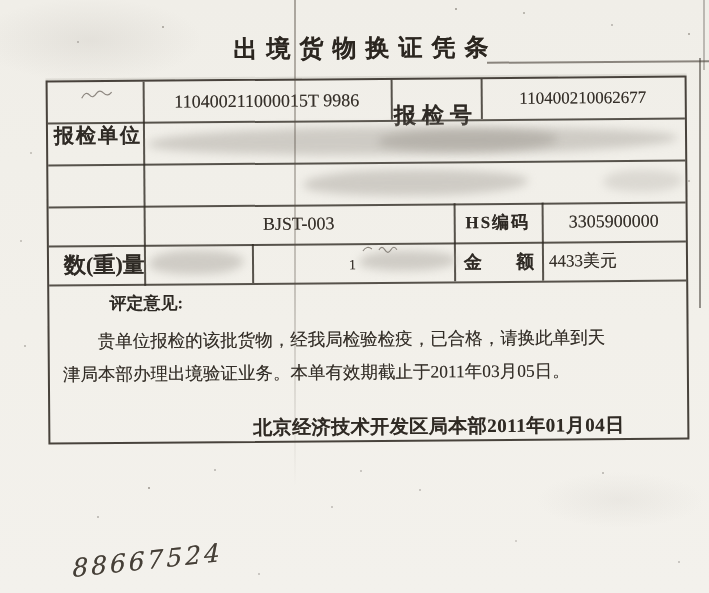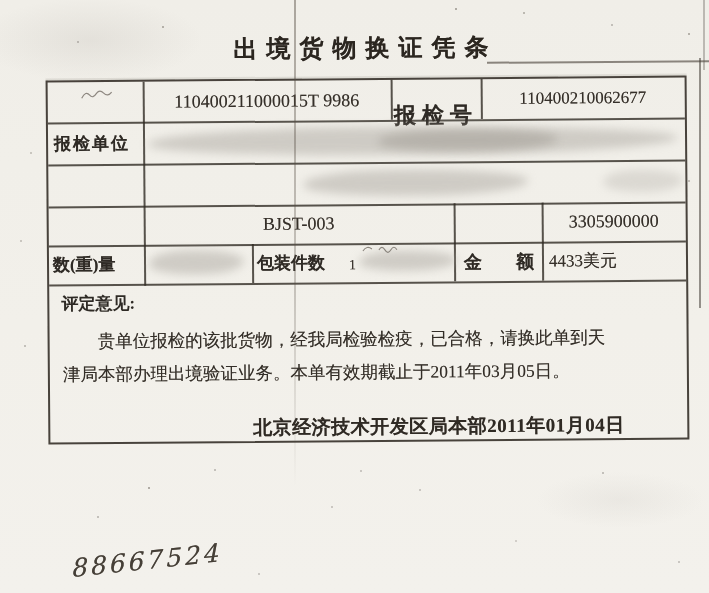--- a/index.html
+++ b/index.html
@@ -51,21 +51,21 @@
   .cell{position:absolute;display:flex;align-items:center;
     font-size:18px;font-weight:bold;color:#2e2a25;
     text-shadow:0 0 .5px rgba(60,50,40,.55);white-space:nowrap;}
   .cell.center{justify-content:center;}
   .val{font-weight:normal;color:#35302a;}
   .blur-patch{position:absolute;background:#b3afa8;filter:blur(5px);
     border-radius:45% 55% 50% 50%/60% 50% 60% 45%;opacity:.55;}
   .blur-patch.dark{background:#9a958d;opacity:.45;}
   .blur-patch.light{opacity:.35;}
   .squiggle{position:absolute;opacity:.65;}
-  .assess-label{position:absolute;font-size:17px;font-weight:bold;}
+  .assess-label{position:absolute;font-size:17px;font-weight:bold;margin-left:48px;}
   .assess-body{position:absolute;font-size:17.5px;line-height:33px;font-weight:normal;
     color:#332e28;text-shadow:0 0 .5px rgba(60,50,40,.5);}
   .assess-body .indent{text-indent:35px;}
   .issuer-line{position:absolute;font-size:19px;font-weight:bold;letter-spacing:.5px;
     color:#2f2a24;text-shadow:0 0 .5px rgba(60,50,40,.55);white-space:nowrap;}
   .handwriting{position:absolute;left:72px;top:546px;
     font-family:"DejaVu Serif","Liberation Serif",serif;
     font-style:italic;font-size:25px;letter-spacing:3px;color:#453f37;
     transform:rotate(-6deg) skewX(-6deg);text-shadow:0 0 .6px rgba(70,62,52,.6);}
 </style>
@@ -96,33 +96,33 @@
       <div class="vline" style="left:493px;top:124px;height:78px"></div>
       <div class="vline" style="left:203px;top:163px;height:39px"></div>
 
       <svg class="squiggle" style="left:32px;top:6px" width="34" height="15" viewBox="0 0 34 15">
         <path d="M2 10 q4 -8 8 -3 q3 4 7 -2 q3 -4 7 0 q4 4 8 -1" stroke="#5a524a" stroke-width="1.2" fill="none"></path>
       </svg>
       <div class="cell center val" style="left:95px;top:0;width:248px;height:40px;font-size:18px">110400211000015T 9986</div>
       <div class="cell center" style="left:343px;top:16px;width:90px;height:40px;letter-spacing:6px;font-size:22px">报检号</div>
       <div class="cell center val" style="left:433px;top:0;width:204px;height:40px;font-size:17px">110400210062677</div>
 
-      <div class="cell" style="left:6px;top:40px;width:89px;height:42px;letter-spacing:2px;font-size:17px">报检单位</div>
+      <div class="cell" style="left:6px;top:32px;width:89px;height:42px;letter-spacing:2px;font-size:20px">报检单位</div>
       <div class="blur-patch" style="left:100px;top:47px;width:530px;height:28px"></div>
       <div class="blur-patch dark" style="left:330px;top:50px;width:180px;height:22px"></div>
 
       <div class="blur-patch" style="left:255px;top:90px;width:225px;height:26px"></div>
       <div class="blur-patch light" style="left:555px;top:92px;width:80px;height:22px"></div>
 
       <div class="cell center val" style="left:95px;top:124px;width:310px;height:39px;font-size:18px">BJST-003</div>
+      <div class="cell center" style="left:405px;top:124px;width:88px;height:39px;font-size:17px;letter-spacing:2px">HS编码</div>
       <div class="cell center val" style="left:493px;top:124px;width:144px;height:39px;font-size:18px">3305900000</div>
 
-      <div class="cell" style="left:4px;top:163px;width:90px;height:39px;font-size:17px">数(重)量</div>
+      <div class="cell" style="left:15px;top:163px;width:90px;height:39px;font-size:22px">数(重)量</div>
       <div class="blur-patch" style="left:100px;top:169px;width:95px;height:24px"></div>
-      <div class="cell" style="left:208px;top:163px;width:92px;height:39px;font-size:17px">包装件数</div>
       <div class="cell val" style="left:300px;top:165px;width:12px;height:39px;font-size:14px">1</div>
       <div class="blur-patch" style="left:310px;top:171px;width:98px;height:20px"></div>
       <svg class="squiggle" style="left:312px;top:164px" width="52" height="12" viewBox="0 0 52 12">
         <path d="M2 7 q4 -6 9 -2 M18 6 q3 -5 6 0 q3 5 6 0 q3 -5 6 0" stroke="#564f47" stroke-width="1.1" fill="none"></path>
       </svg>
       <div class="cell" style="left:415px;top:163px;width:78px;height:39px;letter-spacing:34px">金额</div>
       <div class="cell val" style="left:500px;top:163px;width:136px;height:39px;font-size:17px">4433美元</div>
 
       <div class="assess-label" style="left:12px;top:210px">评定意见:</div>
       <div class="assess-body" style="left:13px;top:243px;width:612px">

